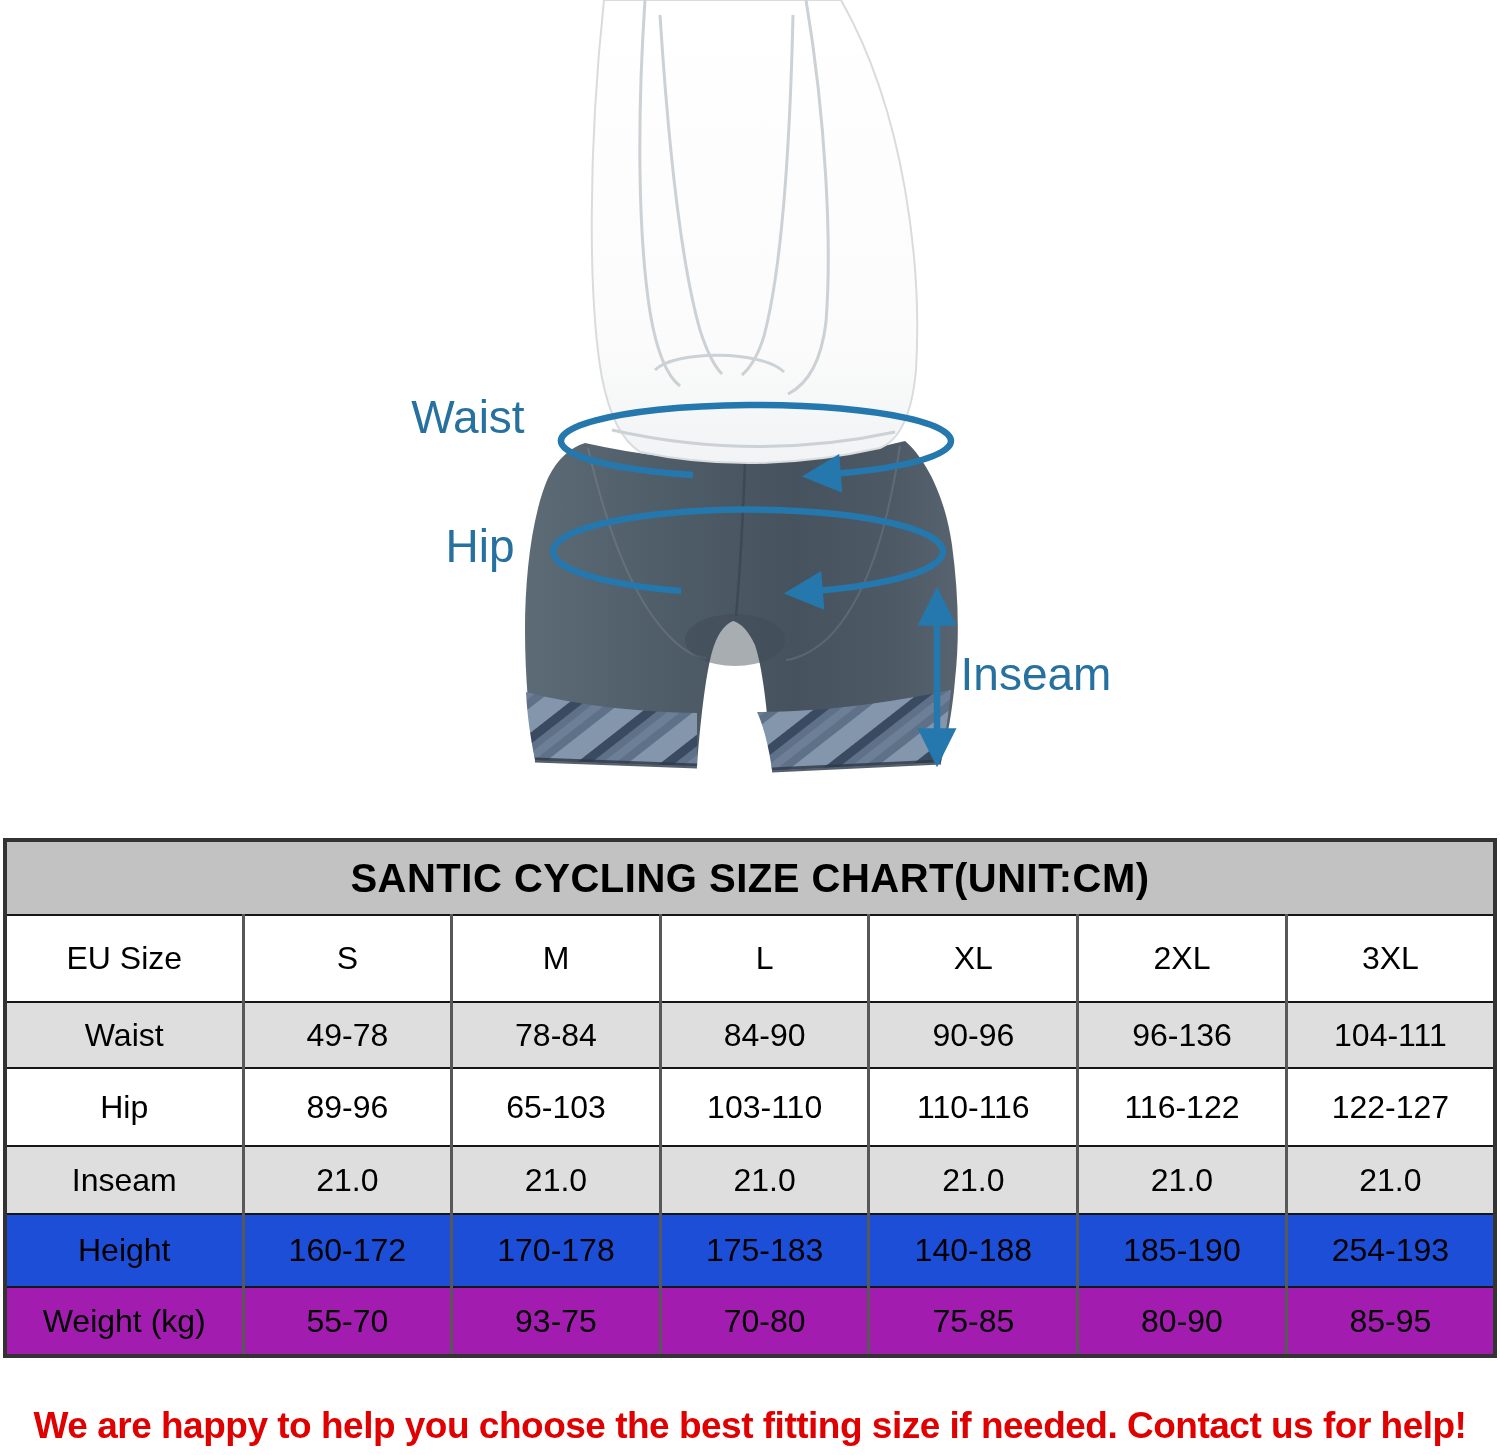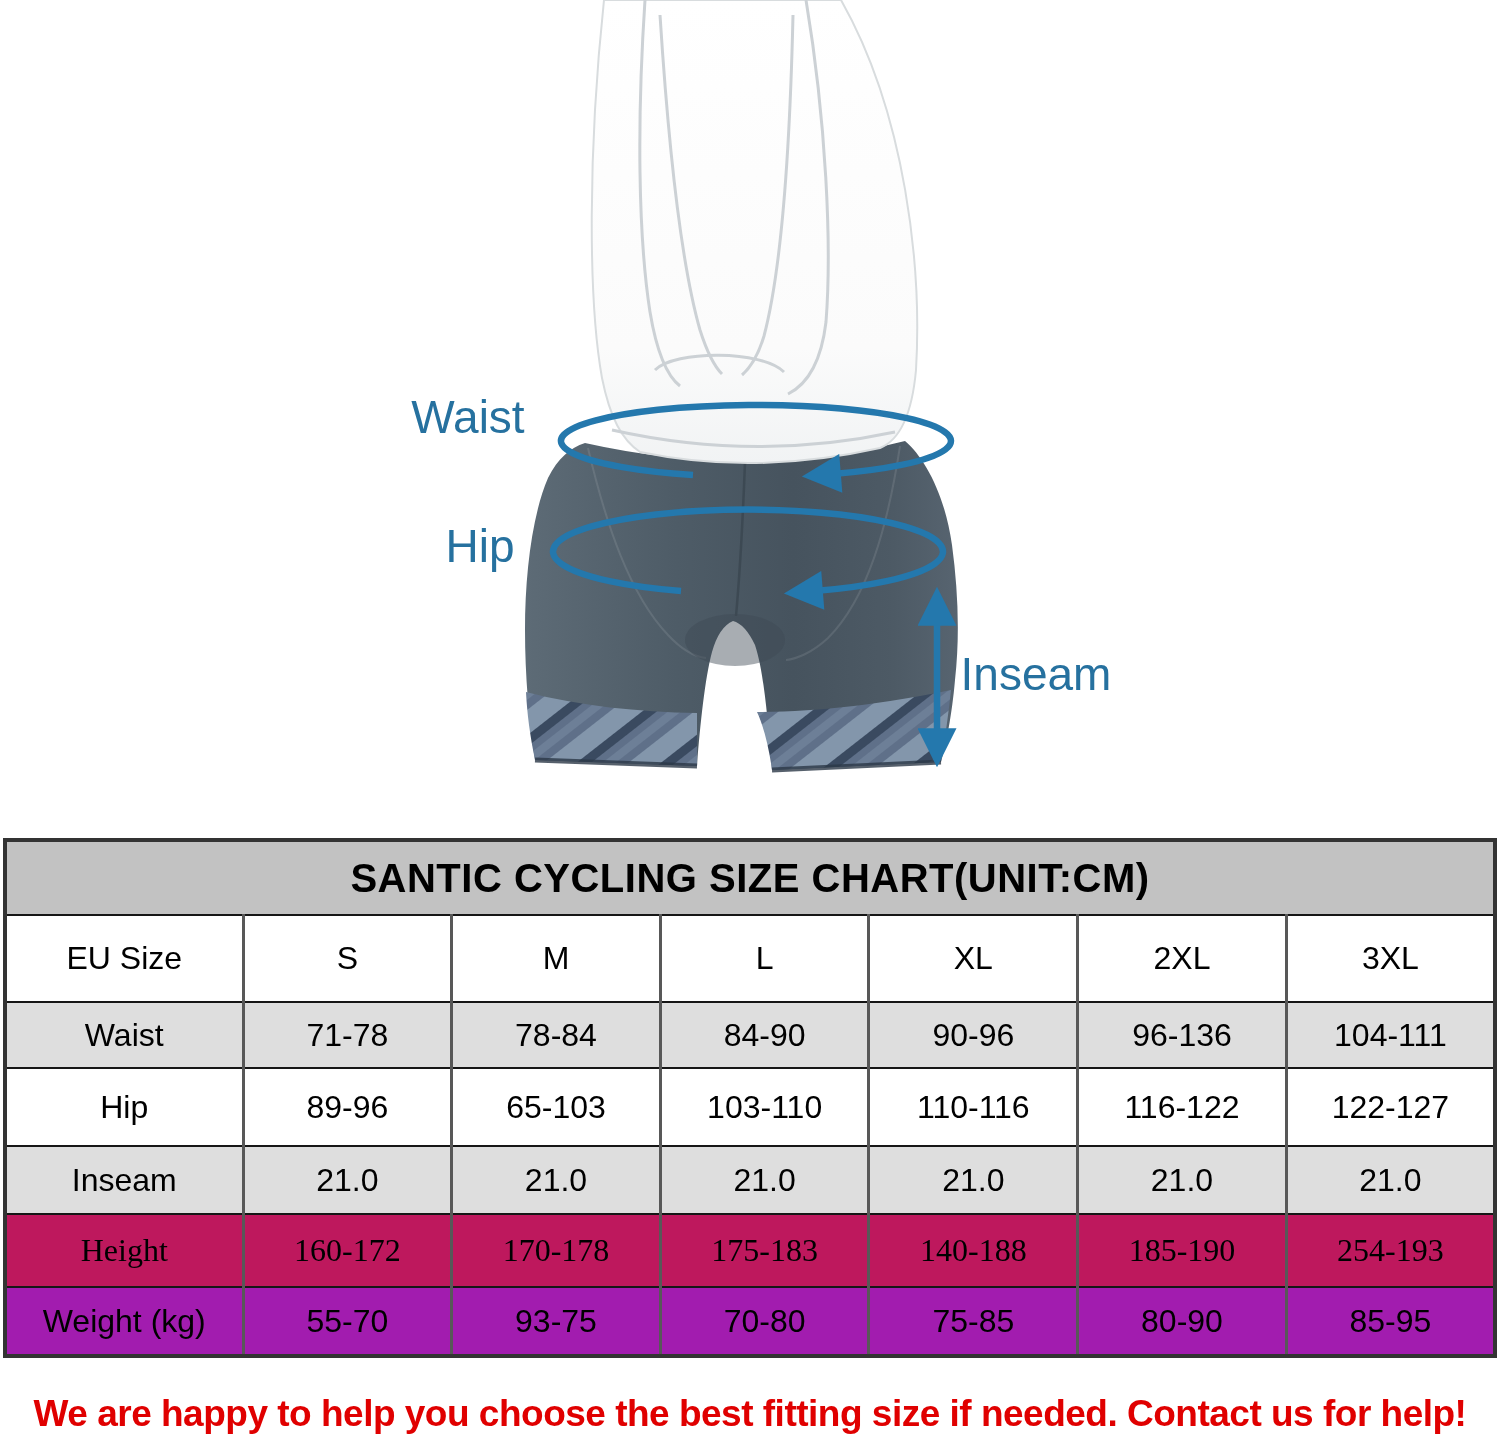--- a/index.html
+++ b/index.html
@@ -31,24 +31,24 @@
     height:72px;
     background:#c2c2c2;
     font-weight:bold;
     font-size:40px;
     letter-spacing:0.5px;
   }
   tr.r-head td{height:85px;background:#ffffff;}
   tr.r-waist td{height:64px;background:#dedede;}
   tr.r-hip td{height:76px;background:#ffffff;}
   tr.r-inseam td{height:66px;background:#dedede;}
-  tr.r-height td{height:71px;background:#be185d;font-family:Liberation Serif, serif;}
+  tr.r-height td{height:71px;background:#1d4ed8;}
   tr.r-weight td{height:66px;background:#a21caf;}
   .footer-note{
-    margin-top:35px;
+    margin-top:47px;
     width:1500px;
     text-align:center;
     font-size:37px;
     font-weight:bold;
     color:#e00000;
     letter-spacing:-0.5px;
     white-space:nowrap;
   }
 </style>
 </head>
@@ -158,21 +158,21 @@
       <td>EU Size</td>
       <td>S</td>
       <td>M</td>
       <td>L</td>
       <td>XL</td>
       <td>2XL</td>
       <td>3XL</td>
     </tr>
     <tr class="r-waist">
       <td>Waist</td>
-      <td>71-78</td>
+      <td>49-78</td>
       <td>78-84</td>
       <td>84-90</td>
       <td>90-96</td>
       <td>96-136</td>
       <td>104-111</td>
     </tr>
     <tr class="r-hip">
       <td>Hip</td>
       <td>89-96</td>
       <td>65-103</td>

